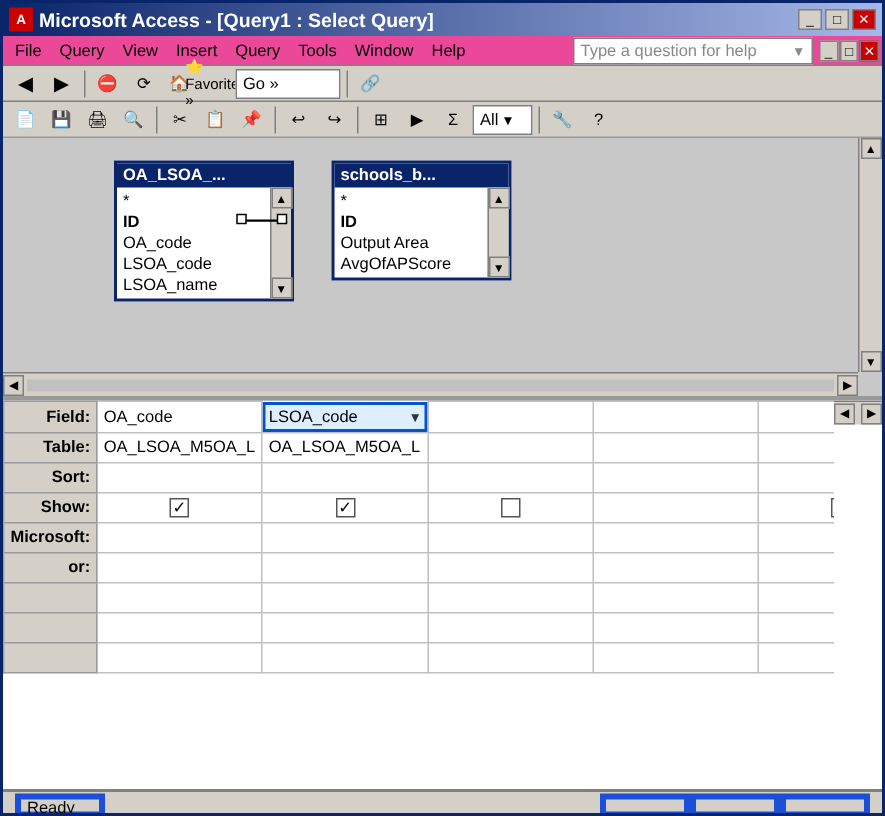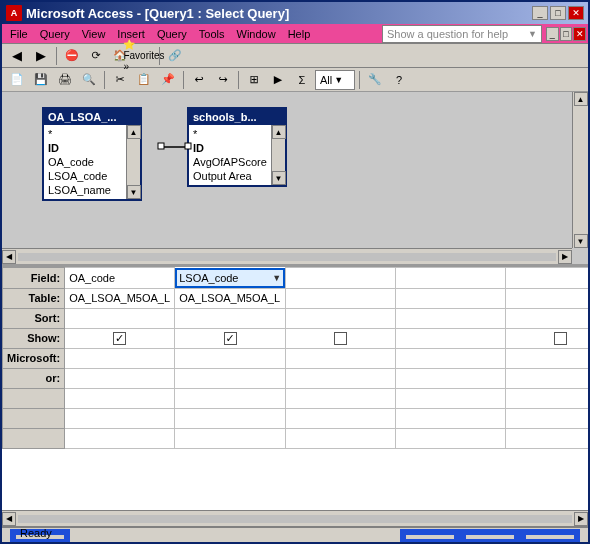--- a/index.html
+++ b/index.html
@@ -168,22 +168,23 @@
       justify-content: center;
       font-size: 8px;
       cursor: pointer;
     }
 
     
     .table-box {
       position: absolute;
       background: white;
       border: 2px solid #0a246a;
-      width: 100px;
-      font-size: 11px;
+      width: 120px;
+      font-size: 11px;
+      margin-left: 34px;
     }
     .table-box-header {
       background: #0a246a;
       color: white;
       padding: 2px 4px;
       font-size: 11px;
       font-weight: bold;
       white-space: nowrap;
       overflow: hidden;
     }
@@ -293,26 +294,26 @@
     .status-bar {
       background: #d4d0c8;
       height: 20px;
       border-top: 2px solid #808080;
       display: flex;
       align-items: center;
       padding: 0 8px;
       font-size: 11px;
     }
     .status-panel {
-      border: 6px solid #1d4ed8;
+      border: 4px solid #1d4ed8;
       height: 16px;
       padding: 0 4px;
       min-width: 60px;
       display: flex;
-      align-items: flex-end;
+      align-items: flex-start;
       font-size: 11px;
     }
 
     .main-area {
       display: flex;
       flex-direction: column;
       height: calc(544px - 22px - 20px - 24px - 24px - 20px);
     }
   </style>
 </head>
@@ -333,39 +334,42 @@
 <div class="menu-bar">
   <span class="menu-item">File</span>
   <span class="menu-item">Query</span>
   <span class="menu-item">View</span>
   <span class="menu-item">Insert</span>
   <span class="menu-item">Query</span>
   <span class="menu-item">Tools</span>
   <span class="menu-item">Window</span>
   <span class="menu-item">Help</span>
   <div class="help-box">
-    <span>Show a question for help</span>
+    <span>Type a question for help</span>
     <span style="margin-left:auto; font-size:9px;">▼</span>
   </div>
   <div style="width:40px; display:flex; gap:1px; margin-left:4px;">
     <div class="title-btn" style="width:14px; height:14px; font-size:9px;">_</div>
     <div class="title-btn" style="width:14px; height:14px; font-size:9px;">□</div>
     <div class="title-btn close" style="width:14px; height:14px; font-size:9px;">✕</div>
   </div>
 </div>
 
 <div class="toolbar">
   <div class="tb-btn" style="font-size:13px;">◀</div>
   <div class="tb-btn" style="font-size:13px;">▶</div>
   <div class="tb-sep"></div>
   <div class="tb-btn">⛔</div>
   <div class="tb-btn">⟳</div>
   <div class="tb-btn">🏠</div>
   <div class="tb-btn">
     <span style="font-size:10px;">⭐ Favorites »</span>
+  </div>
+  <div class="tb-text">
+    <span>Go »</span>
   </div>
   <div class="tb-sep"></div>
   <div class="tb-btn">🔗</div>
 </div>
 
 <div class="toolbar2">
   <div class="tb-btn">📄</div>
   <div class="tb-btn">💾</div>
   <div class="tb-btn">🖨</div>
   <div class="tb-btn">🔍</div>
@@ -410,22 +414,22 @@
         </div>
       </div>
     </div>
 
     <div class="table-box" style="left:185px; top:15px;">
       <div class="table-box-header">schools_b...</div>
       <div style="display:flex;">
         <div style="flex:1; padding:2px;">
           <div class="table-field">*</div>
           <div class="table-field bold">ID</div>
+          <div class="table-field">Output Area</div>
           <div class="table-field">AvgOfAPScore</div>
-          <div class="table-field">Output Area</div>
         </div>
         <div style="width:14px; background:#d4d0c8; border-left:1px solid #808080; display:flex; flex-direction:column; align-items:center;">
           <div class="scrollbar-btn">▲</div>
           <div style="flex:1; background:#d4d0c8;"></div>
           <div class="scrollbar-btn">▼</div>
         </div>
       </div>
     </div>
 
     <svg class="relation-line">
@@ -440,21 +444,21 @@
       <div class="scrollbar-btn">▼</div>
     </div>
 
     <div style="position:absolute; bottom:0; left:0; right:16px; height:16px; background:#d4d0c8; border-top:1px solid #808080; display:flex; align-items:center;">
       <div class="hscroll-btn">◀</div>
       <div style="flex:1; background:#c0c0c0; height:8px; margin:0 2px;"></div>
       <div class="hscroll-btn">▶</div>
     </div>
   </div>
 
-  <div class="query-grid" style="overflow:hidden; flex:1; display:flex; flex-direction:column;">
+  <div class="query-grid" style="overflow:hidden; flex:1; display:flex; ">
     <div style="flex:1; overflow:hidden;">
       <table class="grid-table">
 
         <tbody>
             <tr>
           <td class="grid-label-col">Field:</td>
           <td class="grid-cell">
             <span>OA_code</span>
           </td>
           <td class="grid-cell selected-dropdown" style="background:#ddeeff; border:2px solid #0055cc; display:flex; align-items:center; justify-content:space-between; padding:1px 2px;">

